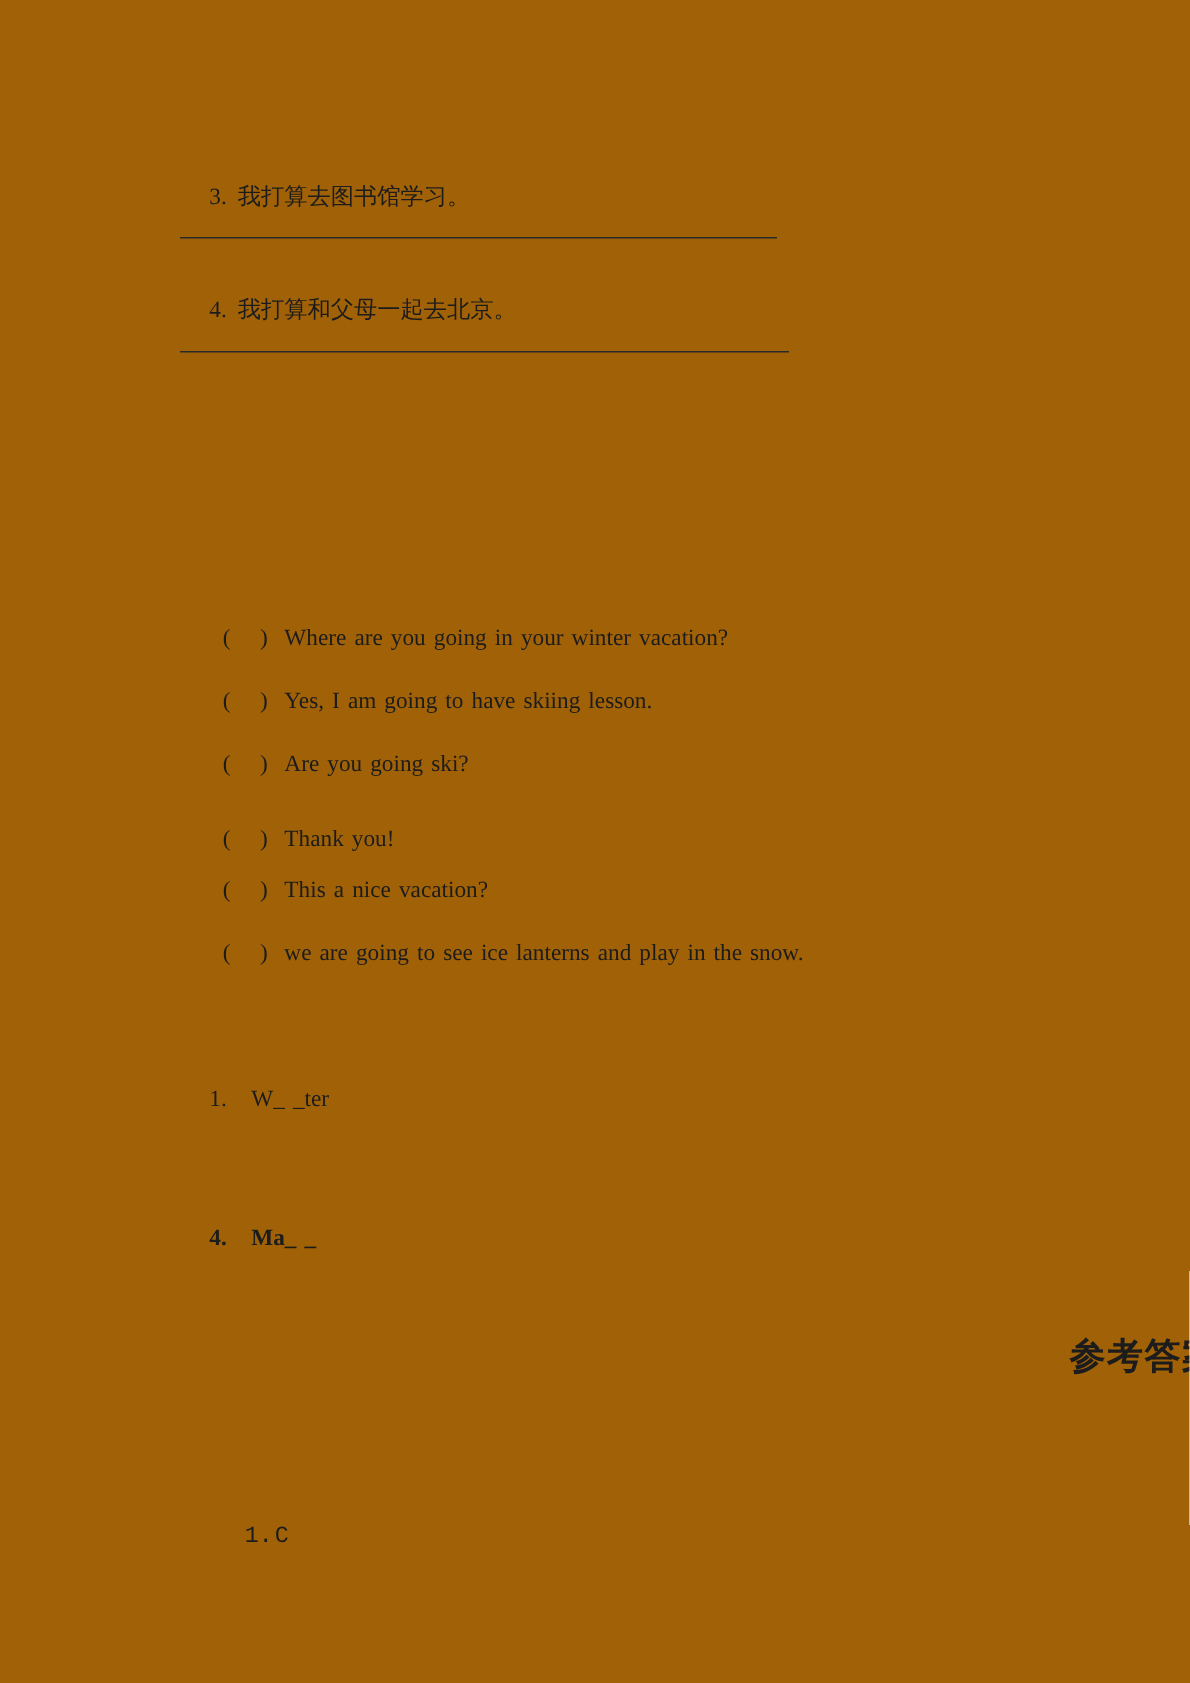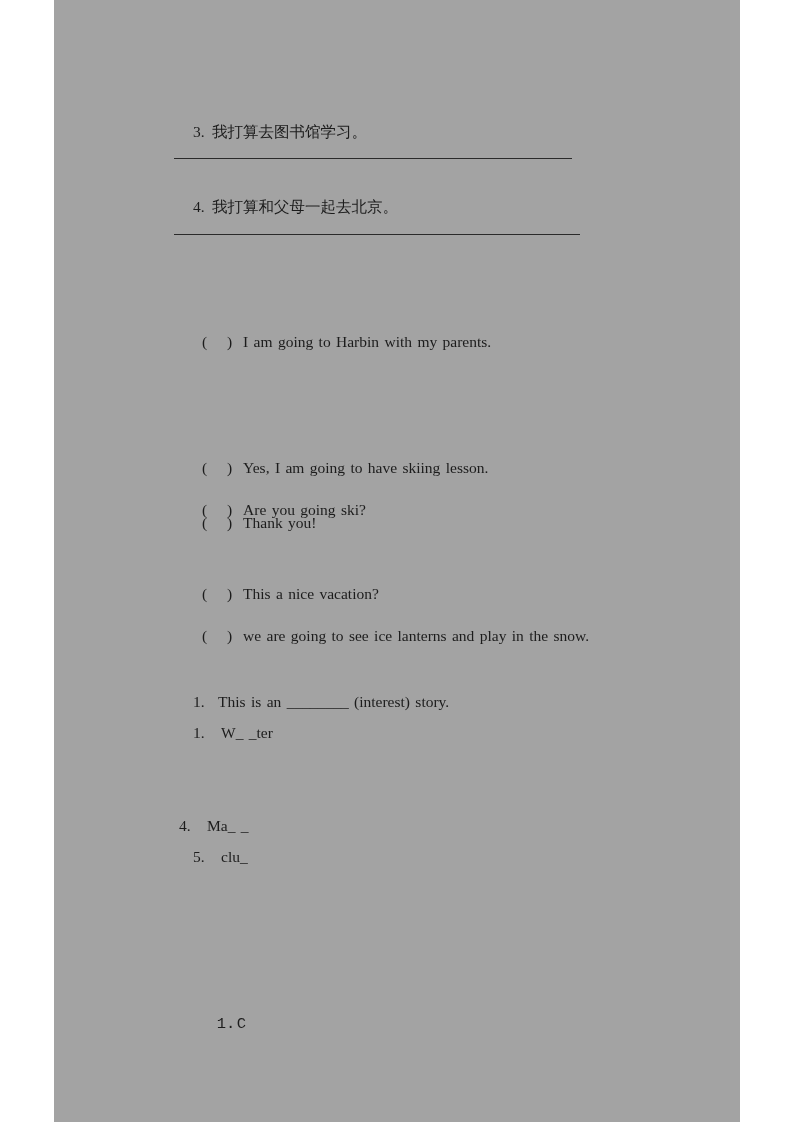--- a/index.html
+++ b/index.html
@@ -2,24 +2,24 @@
 <html><head>
 <meta charset="utf-8">
 <style>
   html, body {
     margin: 0;
     padding: 0;
     background: #ffffff;
   }
   .page {
     position: relative;
-    width: 686px;
+    width: 793px;
     height: 1122px;
     margin: 0 auto;
-    background: #a3a3a3;
+    background: #a16207;
     font-family: "Liberation Serif", "DejaVu Serif", serif;
     color: #1c1c1c;
     overflow: hidden;
   }
   .line {
     position: absolute;
     font-size: 15.5px;
     line-height: 17px;
     white-space: pre;
     word-spacing: 1.5px;
@@ -64,51 +64,45 @@
   </div>
 
   <div class="blank-line" style="left:120px; top:148px; width:398px;"></div>
 
   <div class="line" style="left:118px; top:181px;">
     <span class="num t-num">4.</span><span>我打算和父母一起去北京。</span>
   </div>
 
   <div class="blank-line" style="left:120px; top:224px; width:406px;"></div>
 
-  <div class="line" style="left:127px; top:316px;">
-    <span class="seq-paren">(  )</span><span>I am going to Harbin with my parents.</span>
+  <div class="line" style="left:127px; top:400px;">
+    <span class="seq-paren">(  )</span><span>Where are you going in your winter vacation?</span>
   </div>
   <div class="line" style="left:127px; top:484px;">
     <span class="seq-paren">(  )</span><span>Are you going ski?</span>
   </div>
   <div class="line" style="left:127px; top:442px;">
     <span class="seq-paren">(  )</span><span>Yes, I am going to have skiing lesson.</span>
   </div>
-  <div class="line" style="left:127px; top:497px;">
+  <div class="line" style="left:127px; top:534px;">
     <span class="seq-paren">(  )</span><span>Thank you!</span>
   </div>
   <div class="line" style="left:127px; top:568px;">
     <span class="seq-paren">(  )</span><span>This a nice vacation?</span>
   </div>
   <div class="line" style="left:127px; top:610px;">
     <span class="seq-paren">(  )</span><span>we are going to see ice lanterns and play in the snow.</span>
   </div>
 
-  <div class="line" style="left:118px; top:676px;">
-    <span class="num fb-num">1.</span><span>This is an ________ (interest) story.</span>
-  </div>
 
   <div class="line" style="left:118px; top:707px;">
     <span class="num w-num">1.</span><span>W_ _ter</span>
   </div>
-  <div class="line" style="left:104px; top:800px;">
+  <div class="line" style="left:118px; top:800px;font-weight:bold;">
     <span class="num w-num">4.</span><span>Ma_ _</span>
-  </div>
-  <div class="line" style="left:118px; top:831px;">
-    <span class="num w-num">5.</span><span>clu_</span>
   </div>
 
   <div class="answers-heading" style="top:893px;">参考答案</div>
 
   <div class="line" style="left:120px; top:999px;font-family:Liberation Mono, monospace;">
     <span class="num a-num">1.</span><span>C</span>
   </div>
 
 </div>
 

